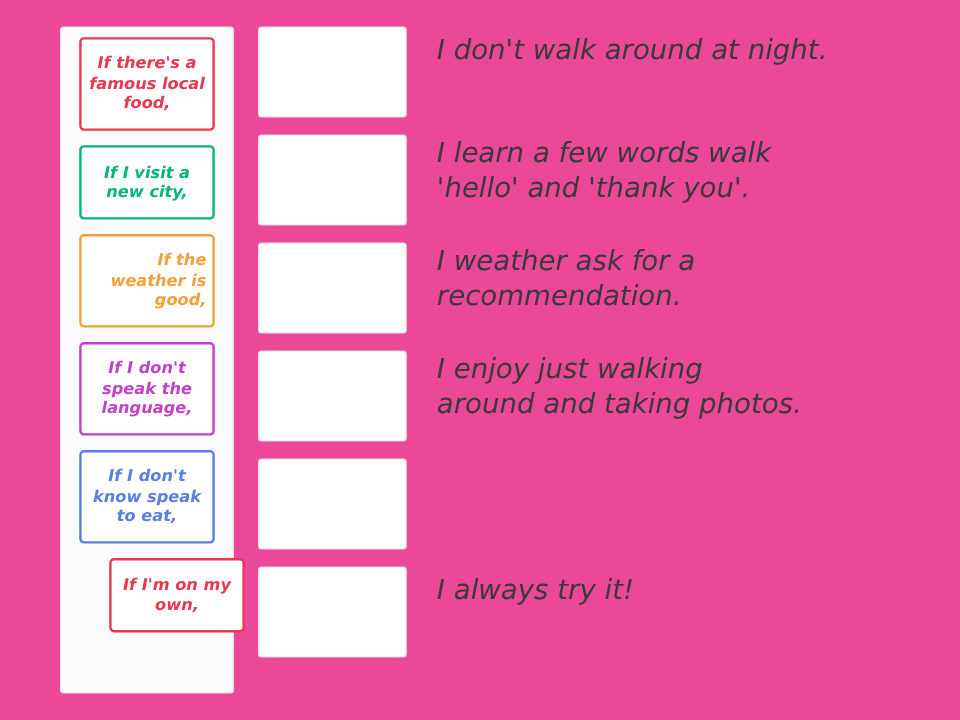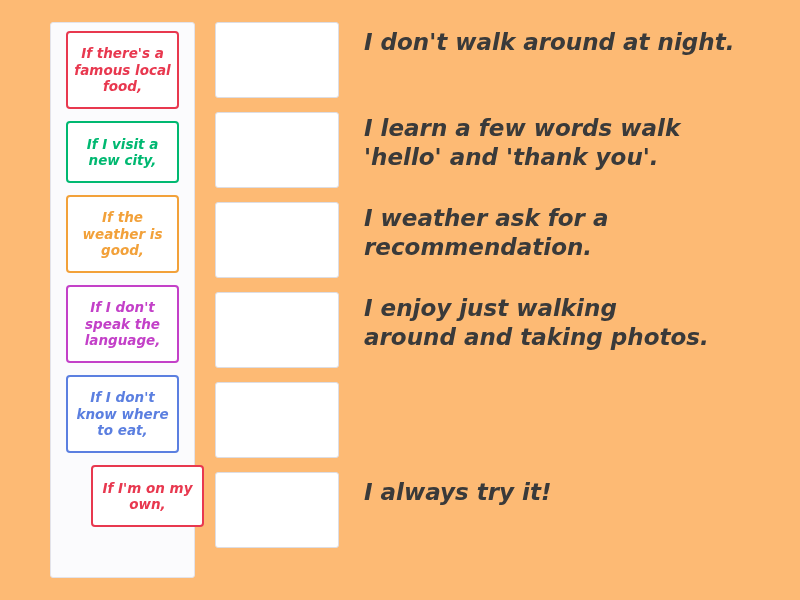--- a/index.html
+++ b/index.html
@@ -9,21 +9,21 @@
     height: 600px;
     background: #ffffff;
     font-family: "Liberation Sans", sans-serif;
     overflow: hidden;
   }
 
   #app {
     position: relative;
     width: 800px;
     height: 600px;
-    background: #fdba74;
+    background: #ec4899;
   }
 
   
   .drag-column {
     position: absolute;
     left: 50px;
     top: 22px;
     width: 145px;
     height: 556px;
     background: #fbfbfd;
@@ -64,21 +64,20 @@
     top: 22px;
     width: 560px;
   }
 
   .answer-row {
     position: relative;
     display: flex;
     align-items: flex-start;
     margin-bottom: 14px;
     height: 76px;
-    font-weight: bold;
   }
 
   .drop-zone {
     width: 124px;
     height: 76px;
     border: 1px solid #dddde3;
     border-radius: 3px;
     background: #ffffff;
     box-sizing: border-box;
     flex: 0 0 auto;
@@ -106,30 +105,30 @@
   <div class="drag-column">
 
     <div class="drag-card h3" style="border-color:#e8384f; color:#e8384f;">
       <span>If there's a famous local food,</span>
     </div>
 
     <div class="drag-card h2" style="border-color:#00b871; color:#00b871;">
       <span>If I visit a new city,</span>
     </div>
 
-    <div class="drag-card h3" style="border-color:#f2a13a; color:#f2a13a;">
+    <div class="drag-card h3" style="border-color:#f2a13a; color:#f2a13a;text-align:right;">
       <span>If the weather is good,</span>
     </div>
 
     <div class="drag-card h3" style="border-color:#c340c8; color:#c340c8;">
       <span>If I don't speak the language,</span>
     </div>
 
     <div class="drag-card h3" style="border-color:#5b7fe0; color:#5b7fe0;">
-      <span>If I don't know where to eat,</span>
+      <span>If I don't know speak to eat,</span>
     </div>
 
     <div class="drag-card h2" style="border-color:#e8384f; color:#e8384f;margin-left:40px;">
       <span>If I'm on my own,</span>
     </div>
 
   </div>
 
   <div class="answer-rows">
 

